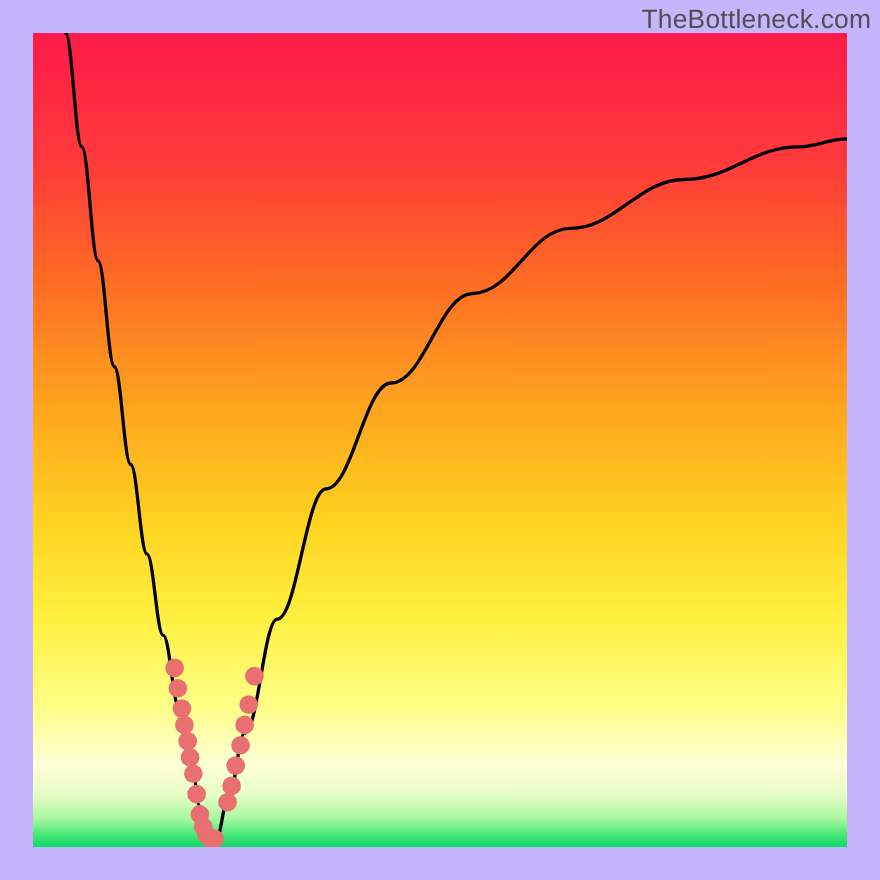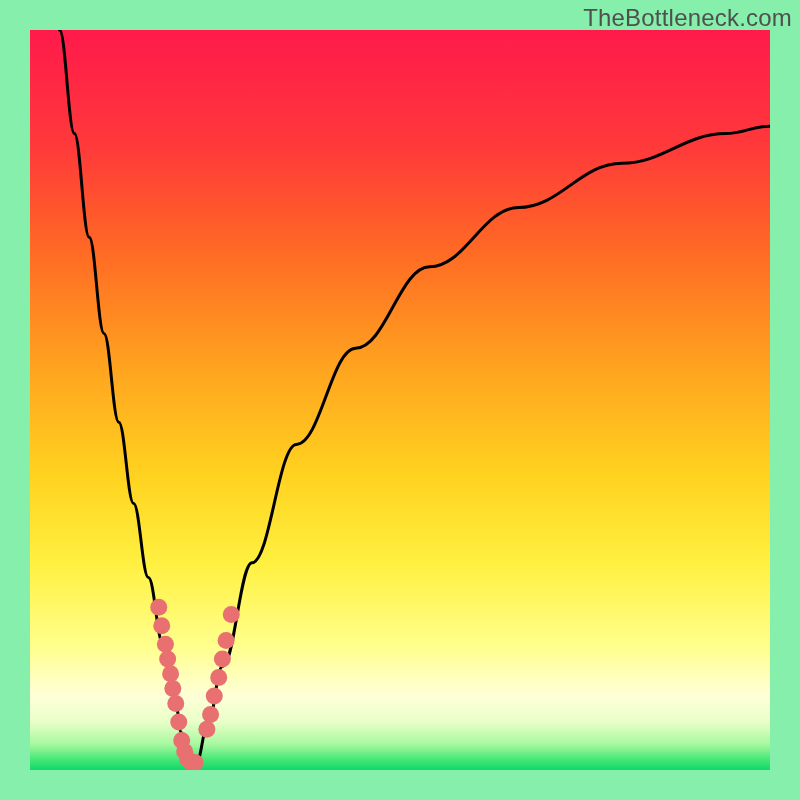--- a/index.html
+++ b/index.html
@@ -8,21 +8,21 @@
     width: 800px;
     height: 800px;
     overflow: hidden;
     background: #000;
     font-family: Arial, Helvetica, sans-serif;
   }
   .stage {
     position: relative;
     width: 800px;
     height: 800px;
-    background: #86efac;
+    background: #c4b5fd;
   }
   .plot {
     position: absolute;
     left: 30px;
     top: 30px;
     width: 740px;
     height: 740px;
     overflow: hidden;
   }
   .gradient {

